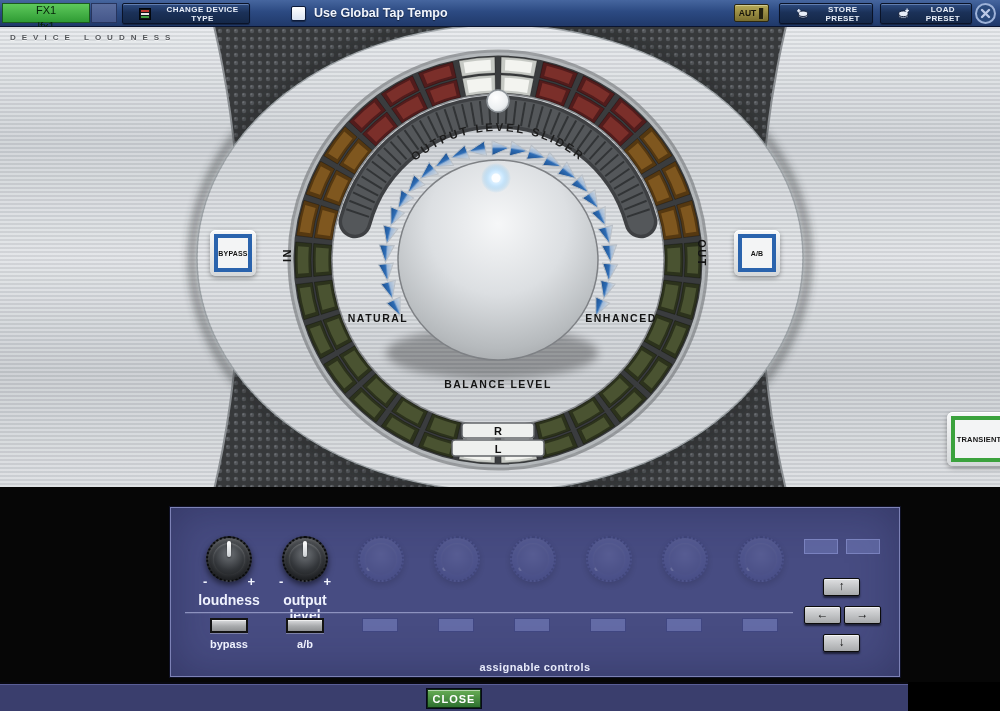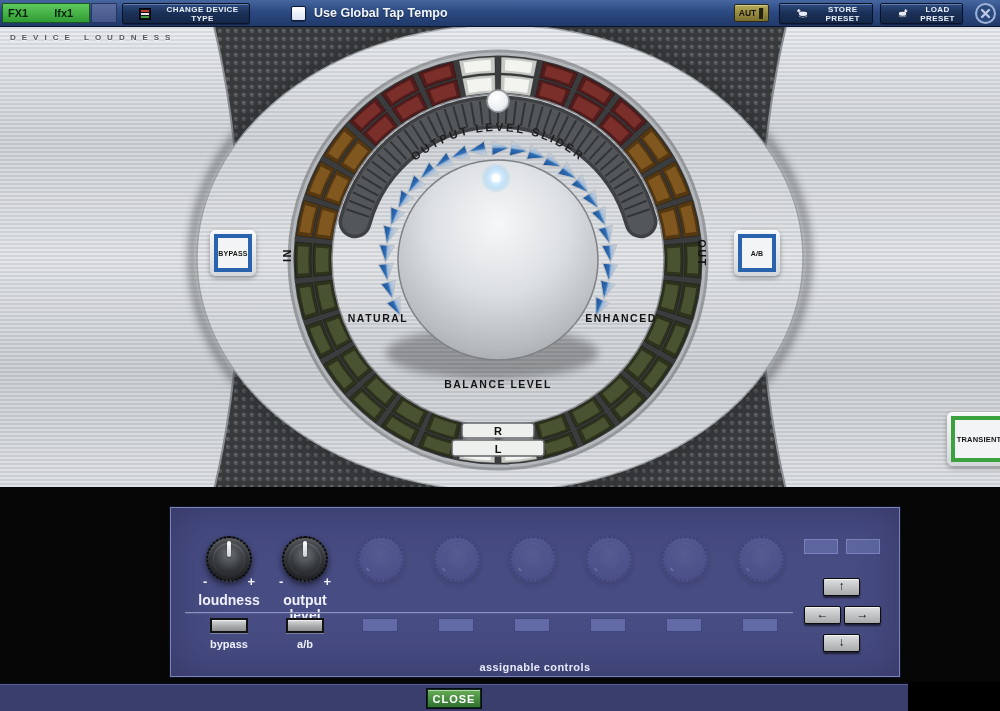--- a/index.html
+++ b/index.html
@@ -6,22 +6,22 @@
   html,body { width:1000px; height:711px; background:#000; overflow:hidden;
               font-family:"Liberation Sans", sans-serif; }
   #app { position:relative; width:1000px; height:711px; }
 
   
   .toolbar { position:absolute; left:0; top:0; width:1000px; height:27px;
     background:linear-gradient(#46669f 0%, #2c4a82 45%, #20396a 100%);
     border-bottom:1px solid #0a1430; }
   .fx-tag { position:absolute; left:2px; top:3px; width:88px; height:20px;
     background:linear-gradient(#5ec95c,#2f9c34); border:1px solid #1a5a1e;
-    color:#06230a; font-weight:bold; font-size:11px; display:flex; align-items:center;
-    padding:0 5px; gap:26px; }
+    color:#06230a; font-weight:normal; font-size:11px; display:flex; align-items:center;
+    padding:0 5px; gap:4px;flex-direction:column; }
   .fx-stub { position:absolute; left:91px; top:3px; width:26px; height:20px;
     background:linear-gradient(#5a6d9e,#45578a); border:1px solid #27355e; }
   .tb-btn { position:absolute; top:3px; height:21px; border-radius:2px;
     background:linear-gradient(#2e4c81 0%, #1b3158 45%, #142748 100%);
     border:1px solid #0a1328; box-shadow:inset 0 1px 0 rgba(165,190,235,.45), 0 1px 1px rgba(0,0,0,.4);
     color:#eaf0fa; font-weight:bold; font-size:8px; letter-spacing:.4px;
     display:flex; align-items:center; justify-content:center; gap:5px; cursor:pointer;padding-left:16px; }
   .cdt-icon { display:inline-block; width:12px; height:12px; background:#101418;
     border:1px solid #02060c; padding:1px; }
   .cdt-icon i { display:block; width:8px; height:2px; margin:0 0 1px 0; }
@@ -142,21 +142,21 @@
 
     <button class="tb-btn" style="left:779px; width:94px;">
       <svg width="14" height="13" viewBox="0 0 14 13">
         <ellipse cx="8" cy="8.6" rx="5.2" ry="3.1" fill="#b9c6dd" stroke="#0c1730"></ellipse>
         <ellipse cx="8" cy="6.8" rx="5.2" ry="3.1" fill="#e7edf8" stroke="#0c1730"></ellipse>
         <path d="M1.2,3.4 h4 M3.2,1.4 v4" stroke="#f2f6ff" stroke-width="1.4"></path>
       </svg>
       <span>STORE PRESET</span>
     </button>
 
-    <button class="tb-btn" style="left:880px; width:83px;">
+    <button class="tb-btn" style="left:880px; width:92px;">
       <svg width="14" height="13" viewBox="0 0 14 13">
         <ellipse cx="7" cy="8.6" rx="5.2" ry="3.1" fill="#b9c6dd" stroke="#0c1730"></ellipse>
         <ellipse cx="7" cy="6.8" rx="5.2" ry="3.1" fill="#e7edf8" stroke="#0c1730"></ellipse>
         <path d="M11,1 v3.4 m-1.8,-1.6 l1.8,1.8 l1.8,-1.8" stroke="#f2f6ff" stroke-width="1.3" fill="none"></path>
       </svg>
       <span>LOAD PRESET</span>
     </button>
 
     <div class="close-btn">
       <svg width="23" height="23" viewBox="0 0 23 23">

